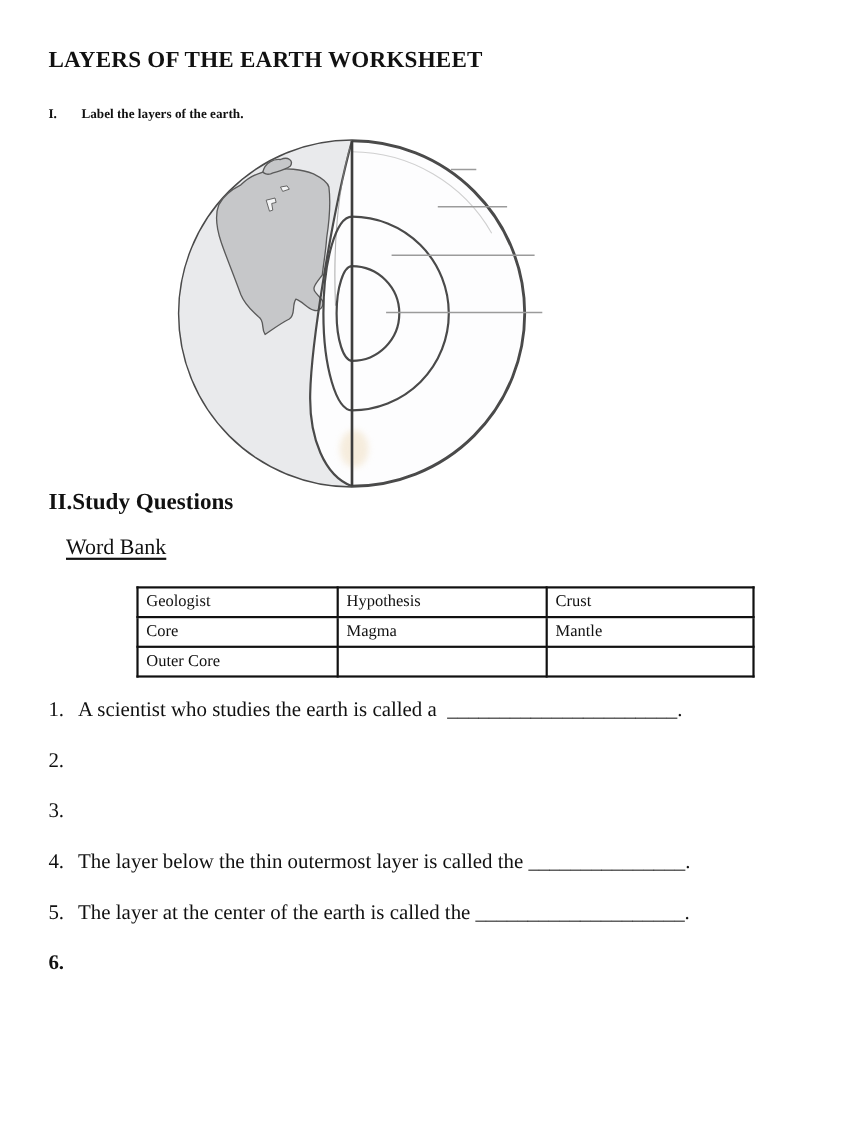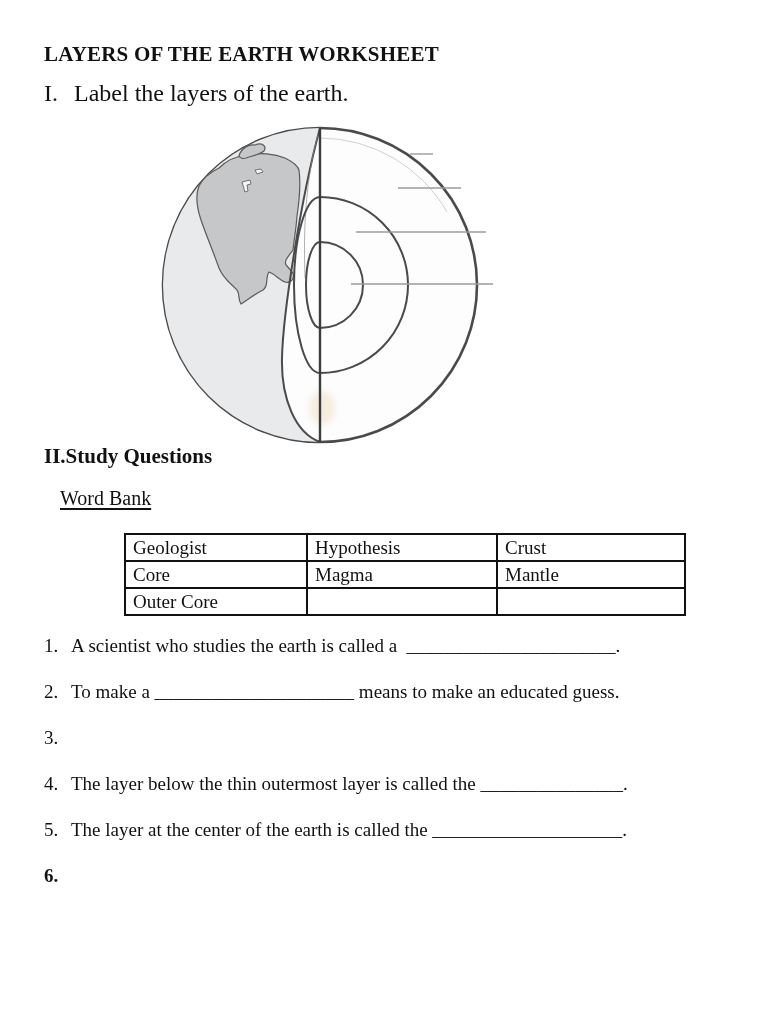--- a/index.html
+++ b/index.html
@@ -3,27 +3,27 @@
 <meta charset="utf-8">
 <style>
   html,body{margin:0;padding:0;}
   body{
     width:768px;height:1024px;background:#ffffff;position:relative;
     font-family:"Liberation Serif","DejaVu Serif",serif;color:#111;
     overflow:hidden;
   }
   .abs{position:absolute;}
   .title{left:44px;top:42px;font-size:21px;font-weight:bold;letter-spacing:.2px;}
-  .h-sec1{left:44px;top:80px;font-size:24px;font-weight:normal;}
+  .h-sec1{left:44px;top:96px;font-size:12px;font-weight:bold;}
   .h-sec1 .rnum{display:inline-block;width:30px;}
   .h-sec2{left:44px;top:444px;font-size:21px;font-weight:bold;}
   .wordbank{left:60px;top:487px;font-size:20px;text-decoration:underline;text-underline-offset:3px;}
   table.bank{
     left:124px;top:533px;width:521px;border-collapse:collapse;position:absolute;
-    font-size:19px;table-layout:fixed;
+    font-size:15px;table-layout:fixed;
   }
   table.bank td{
     border:2px solid #111;height:25px;padding:0 4px 0 7px;vertical-align:middle;
     white-space:nowrap;overflow:hidden;
   }
   .c1{width:169px}.c2{width:177px}.c3{width:175px}
   .questions{left:44px;top:634px;width:716px;font-size:19px;}
   .q{display:flex;line-height:24px;margin-bottom:22px;}
   .qnum{flex:0 0 27px;}
   .qnum.bold{font-weight:bold;}
@@ -102,21 +102,20 @@
 </tbody>
   </table>
 
 <div class="abs questions">
   <div class="q">
     <span class="qnum">1.</span>
     <span class="qtext">A scientist who studies the earth is called a  ______________________.</span>
   </div>
   <div class="q">
     <span class="qnum">2.</span>
-    <span class="qtext">To make a _____________________ means to make an educated guess.</span>
   </div>
   <div class="q">
     <span class="qnum">3.</span>
   </div>
   <div class="q">
     <span class="qnum">4.</span>
     <span class="qtext">The layer below the thin outermost layer is called the _______________.</span>
   </div>
   <div class="q">
     <span class="qnum">5.</span>

